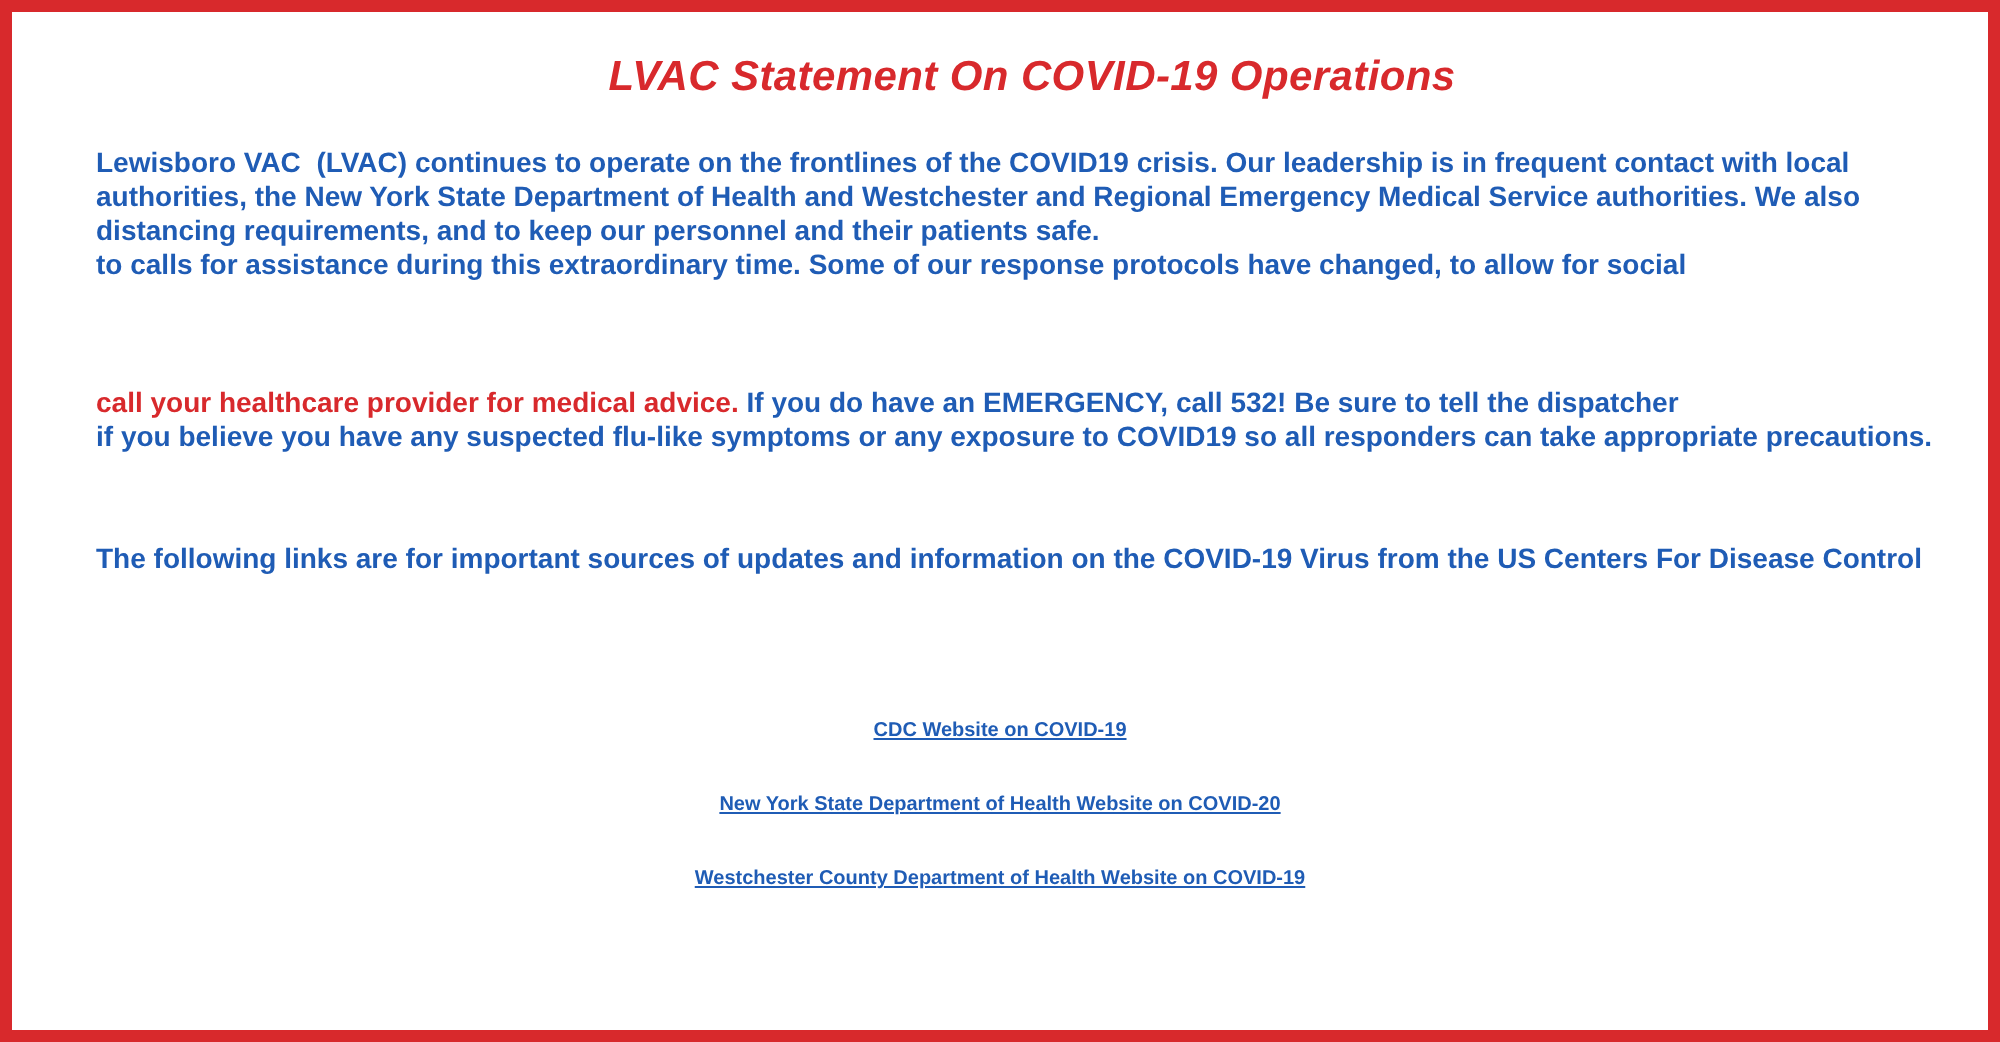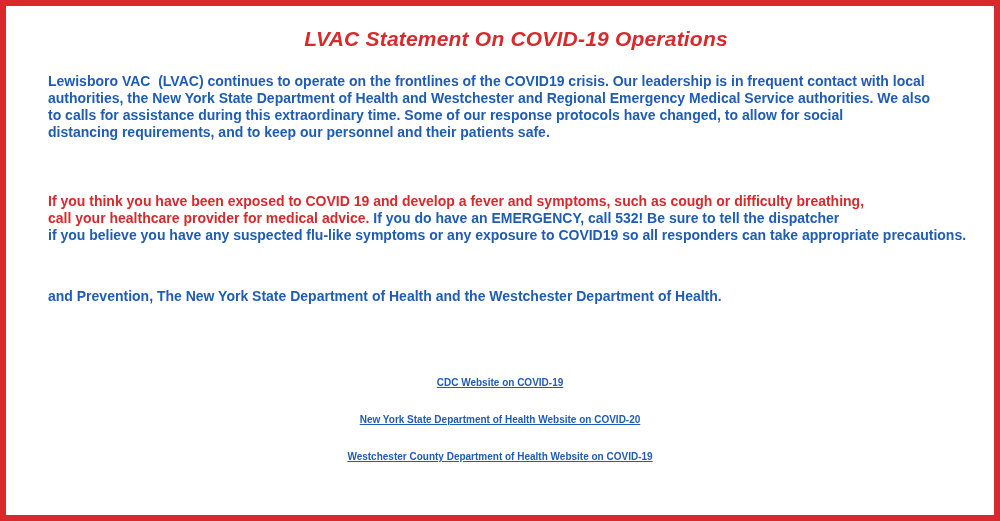--- a/index.html
+++ b/index.html
@@ -60,32 +60,31 @@
 </head>
 <body>
 
 <div class="frame">
 
   <h1 class="title">LVAC Statement On COVID-19 Operations</h1>
 
   <div class="para para-intro blue">
     <div class="line">Lewisboro VAC  (LVAC) continues to operate on the frontlines of the COVID19 crisis. Our leadership is in frequent contact with local</div>
     <div class="line">authorities, the New York State Department of Health and Westchester and Regional Emergency Medical Service authorities. We also</div>
+    <div class="line">distancing requirements, and to keep our personnel and their patients safe.</div>
     <div class="line">to calls for assistance during this extraordinary time. Some of our response protocols have changed, to allow for social</div>
-    <div class="line">distancing requirements, and to keep our personnel and their patients safe.</div>
   </div>
 
   <div class="para para-warning">
-    <div class="line red">If you think you have been exposed to COVID 19 and develop a fever and symptoms, such as cough or difficulty breathing,</div>
     <div class="line"><span class="red">call your healthcare provider for medical advice. </span><span class="blue">If you do have an EMERGENCY, call 532! Be sure to tell the dispatcher</span></div>
     <div class="line blue">if you believe you have any suspected flu-like symptoms or any exposure to COVID19 so all responders can take appropriate precautions.</div>
   </div>
 
   <div class="para para-links blue">
-    <div class="line">and Prevention, The New York State Department of Health and the Westchester Department of Health.</div>
+    <div class="line">The following links are for important sources of updates and information on the COVID-19 Virus from the US Centers For Disease Control</div>
   </div>
 
   <div class="links-section">
     <div class="link-row">
       <a href="#" class="doc-link">CDC Website on COVID-19</a>
     </div>
     <div class="link-row">
       <a href="#" class="doc-link">New York State Department of Health Website on COVID-20</a>
     </div>
     <div class="link-row">

